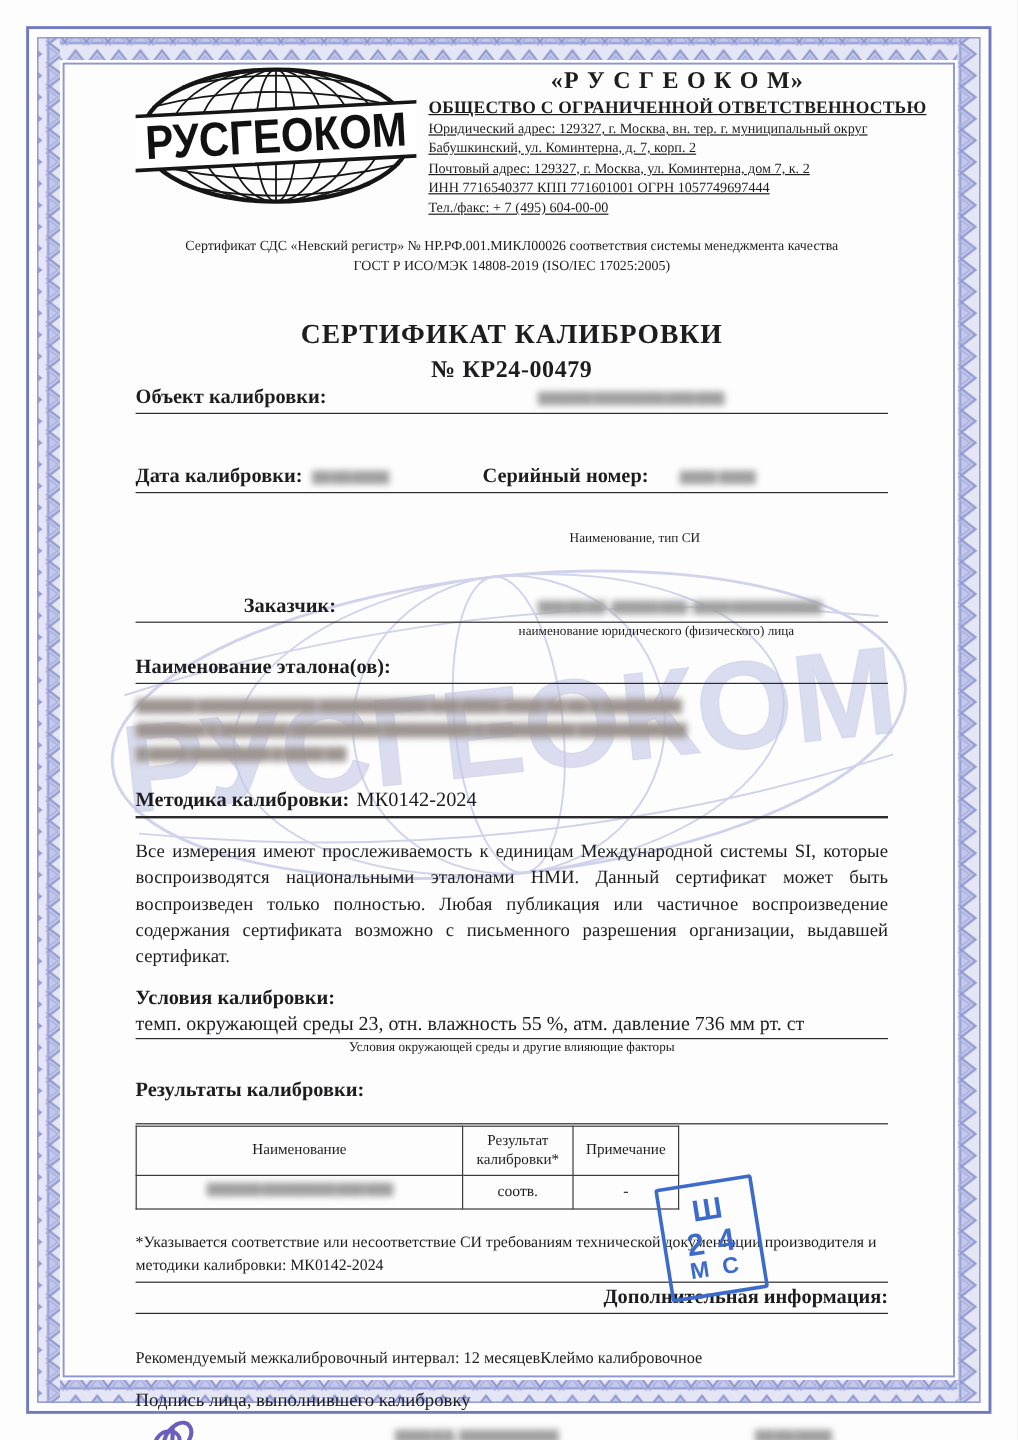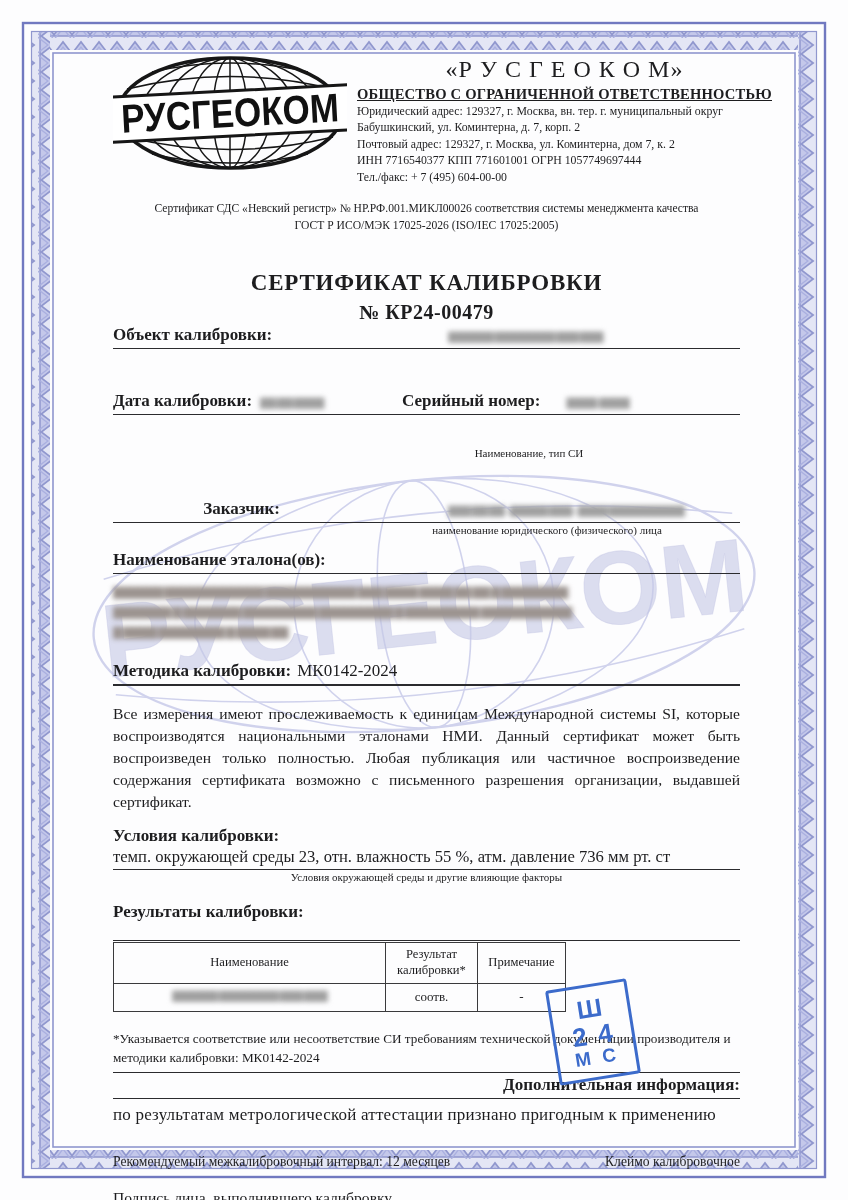--- a/index.html
+++ b/index.html
@@ -9,23 +9,23 @@
     font-family:"Liberation Serif","DejaVu Serif",serif;color:#1d1d1f;
   }
   svg{display:block;}
   .frame,.watermark{position:absolute;left:0;top:0;pointer-events:none;}
   .watermark{left:78px;top:468px;}
   .content{position:absolute;left:113px;top:54px;width:627px;}
   
   .header{display:flex;align-items:flex-start;}
   .logo-box{flex:none;width:234px;}
   .head-right{flex:1;margin-left:10px;padding-top:2px;}
-  .company-name{font-size:24px;font-weight:normal;text-align:center;letter-spacing:1px;white-space:nowrap;}
+  .company-name{font-size:20px;font-weight:bold;text-align:center;letter-spacing:1px;white-space:nowrap;}
   .company-form{font-size:14.6px;font-weight:bold;text-decoration:underline;margin-top:3px;letter-spacing:.2px;white-space:nowrap;text-align:center;}
-  .addr{font-size:11.8px;line-height:1.34;margin-top:1px;}
+  .addr{font-size:11.8px;line-height:1.34;margin-top:1px;text-decoration:underline;}
   .accred{margin-top:15px;text-align:center;font-size:11.6px;line-height:1.45;}
   
   .doc-title{margin-top:35px;text-align:center;font-size:23px;font-weight:bold;letter-spacing:.8px;}
   .doc-number{margin-top:5px;text-align:center;font-size:20px;font-weight:bold;letter-spacing:.5px;}
   
   .row{display:flex;align-items:flex-end;border-bottom:1.6px solid #2b2b2e;padding:1px 0 3px;}
   .lbl{font-size:17px;font-weight:bold;white-space:nowrap;}
   .val{font-size:17px;white-space:nowrap;}
   .rd{filter:blur(2.6px);color:#a0a0a0;font-weight:400;font-size:11px;letter-spacing:-1px;
       display:inline-block;overflow:hidden;user-select:none;line-height:1.5;}
@@ -39,21 +39,21 @@
   
   .h-underl{font-size:17px;font-weight:bold;border-bottom:1.6px solid #2b2b2e;padding-bottom:18px;}
   table.results{border-collapse:collapse;margin-top:1px;width:452px;table-layout:fixed;}
   table.results th,table.results td{border:1.4px solid #3a3a3c;font-weight:400;text-align:center;vertical-align:middle;}
   table.results th{font-size:12.6px;line-height:1.25;padding:4px 3px;}
   table.results td{font-size:13px;height:25px;padding:1px 3px;}
   .footnote{margin-top:17px;font-size:13.2px;line-height:1.45;border-bottom:1.6px solid #2b2b2e;padding-bottom:5px;}
   .addinfo-h{font-size:17px;font-weight:bold;border-bottom:1.8px solid #2b2b2e;padding:2px 0 3px;text-align:right;}
   .addinfo-t{margin-top:6px;font-size:17px;letter-spacing:.2px;}
   
-  .interval-row{display:flex;justify-content:space-between;margin-top:29px;font-size:13.6px;}
+  .interval-row{display:flex;margin-top:29px;font-size:13.6px;}
   .sign-intro{margin-top:19px;font-size:15.6px;}
   .signblock{position:relative;height:70px;margin-top:0;}
   .sigline{position:absolute;border-top:1.6px solid #555;}
   .siglabel{position:absolute;font-size:12.6px;font-weight:bold;}
   .sig-svg{position:absolute;left:2px;top:-8px;}
   .stamp{
     position:absolute;left:552px;top:984px;width:76px;height:90px;
     border:3.6px solid #3c6bcb;border-radius:3px;color:#3c6bcb;
     transform:rotate(-9deg);display:flex;flex-direction:column;justify-content:center;align-items:center;
     font-family:"Liberation Sans","DejaVu Sans",sans-serif;font-weight:bold;line-height:1.02;background:rgba(255,255,255,.0);
@@ -129,21 +129,21 @@
         <div class="company-form">ОБЩЕСТВО С ОГРАНИЧЕННОЙ ОТВЕТСТВЕННОСТЬЮ</div>
         <div class="addr">Юридический адрес: 129327, г. Москва, вн. тер. г. муниципальный округ Бабушкинский, ул. Коминтерна, д. 7, корп. 2</div>
         <div class="addr">Почтовый адрес: 129327, г. Москва, ул. Коминтерна, дом 7, к. 2</div>
         <div class="addr">ИНН 7716540377 КПП 771601001 ОГРН 1057749697444</div>
         <div class="addr">Тел./факс: + 7 (495) 604-00-00</div>
       </div>
     </div>
 
     <div class="accred">
       <div>Сертификат СДС «Невский регистр» № НР.РФ.001.МИКЛ00026 соответствия системы менеджмента качества</div>
-      <div>ГОСТ Р ИСО/МЭК 17025-2026 (ISO/IEC 17025:2005)</div>
+      <div>ГОСТ Р ИСО/МЭК 14808-2019 (ISO/IEC 17025:2005)</div>
     </div>
 
     <div class="doc-title">СЕРТИФИКАТ КАЛИБРОВКИ</div>
     <div class="doc-number">№ КР24-00479</div>
 
     <div class="row">
       <span class="lbl">Объект калибровки:</span>
       <span class="rd" style="margin-left:176px;width:170px;">▇▇▇▇▇▇ ▇▇▇▇▇▇▇▇ ▇▇▇ ▇▇▇</span>
     </div>
 
@@ -200,21 +200,20 @@
           <td><span class="rd" style="width:168px;">▇▇▇▇▇▇ ▇▇▇▇▇▇▇▇ ▇▇▇ ▇▇▇</span></td>
           <td>соотв.</td>
           <td>-</td>
         </tr>
       </tbody>
     </table>
 
     <div class="footnote">*Указывается соответствие или несоответствие СИ требованиям технической документации производителя и методики калибровки: МК0142-2024</div>
 
     <div class="addinfo-h">Дополнительная информация:</div>
-    <div class="addinfo-t">по результатам метрологической аттестации признано пригодным к применению</div>
 
     <div class="interval-row">
       <span>Рекомендуемый межкалибровочный интервал: 12 месяцев</span>
       <span>Клеймо калибровочное</span>
     </div>
 
     <div class="sign-intro">Подпись лица, выполнившего калибровку</div>
 
     <div class="signblock">
       <svg class="sig-svg" width="90" height="84" viewBox="0 0 90 84" aria-hidden="true">

